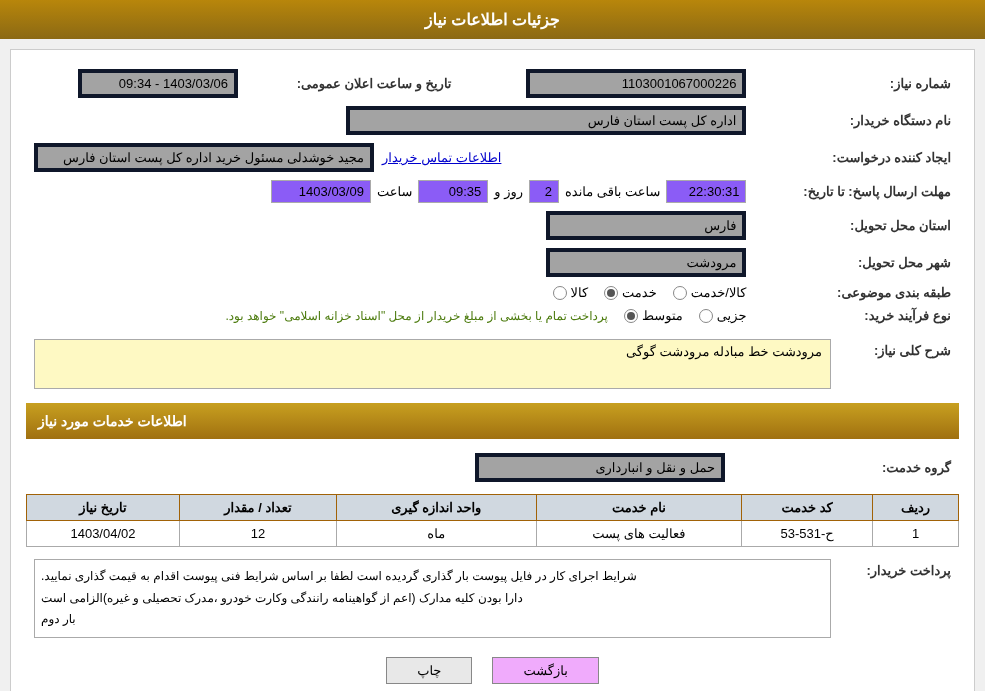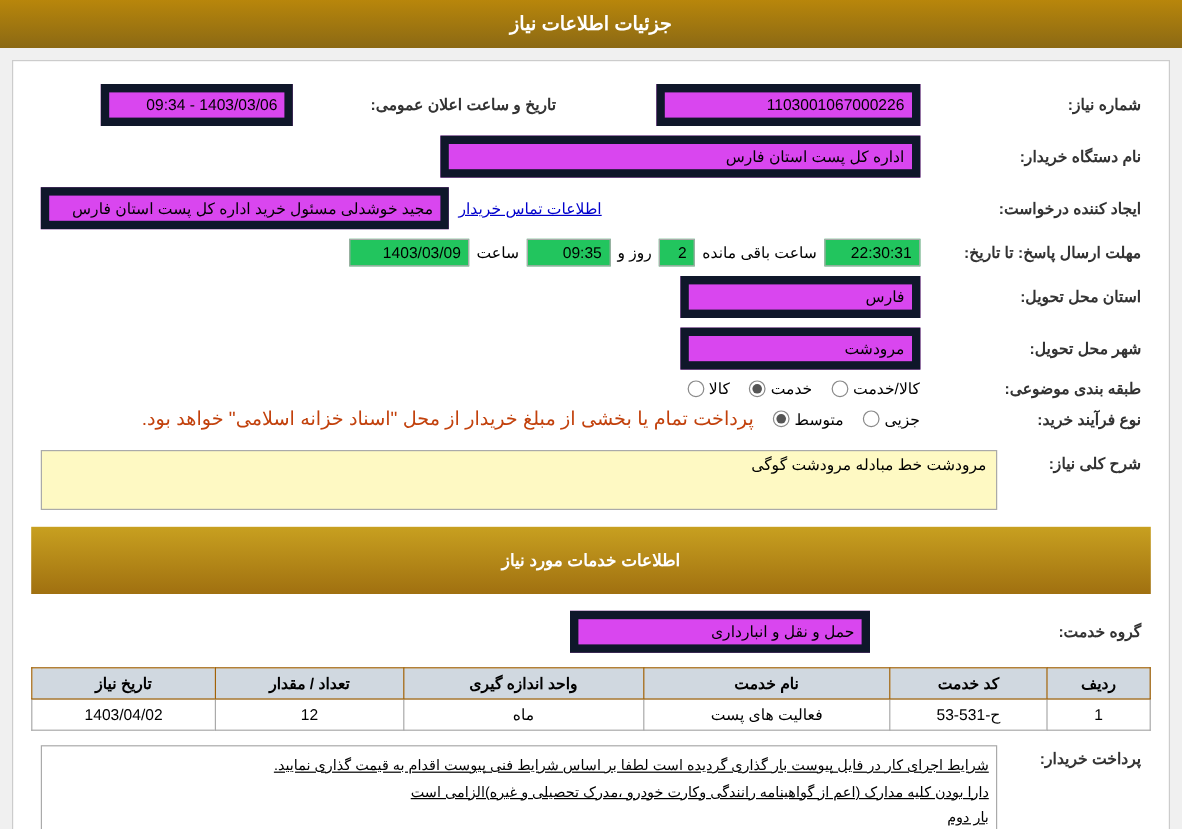--- a/index.html
+++ b/index.html
@@ -39,22 +39,22 @@
       vertical-align: middle;
     }
     .label-cell {
       color: #333;
       font-weight: bold;
       white-space: nowrap;
       text-align: right;
       width: auto;
     }
     .input-box {
-      border: 7px solid #0f172a;
-      background: #d946ef;
+      border: 4px solid #0f172a;
+      background: #a3a3a3;
       padding: 3px 6px;
       min-height: 22px;
       display: inline-block;
     }
     .input-wide {
       width: 220px;
     }
     .input-medium {
       width: 160px;
     }
@@ -93,31 +93,31 @@
       content: '';
       width: 8px;
       height: 8px;
       background: #555;
       border-radius: 50%;
       position: absolute;
       top: 2px;
       left: 2px;
     }
     .info-text {
-      color: #c2410c;
-      font-size: 16px;
+      color: #4d7c0f;
+      font-size: 12px;
     }
     .section-divider {
       background: linear-gradient(to bottom, #c8a020, #a07010);
       color: white;
-      padding: 20px 12px;
+      padding: 10px 12px;
       font-size: 14px;
       font-weight: bold;
       margin: 10px 0;
-      text-align: center;
+      text-align: left;
     }
     .services-table {
       width: 100%;
       border-collapse: collapse;
       margin-bottom: 8px;
     }
     .services-table th {
       background: #d0d8e0;
       border: 1px solid #a16207;
       padding: 5px 8px;
@@ -130,24 +130,23 @@
       text-align: center;
     }
     .services-table tr:nth-child(even) {
       background: #f5f5f5;
     }
     .notes-box {
       border: 1px solid #aaa;
       padding: 6px;
       background: white;
       min-height: 70px;
-      text-align: right;
+      text-align: left;
       line-height: 1.8;
       font-size: 12px;
-      text-decoration: underline;
     }
     .button-row {
       display: flex;
       justify-content: center;
       gap: 20px;
       margin-top: 15px;
     }
     .btn {
       padding: 5px 30px;
       border: 1px solid #888;
@@ -175,21 +174,21 @@
     }
     .time-row {
       display: flex;
       align-items: center;
       gap: 6px;
       direction: rtl;
     }
     .small-box {
       border: 1px solid #aaa;
       padding: 3px 6px;
-      background: #22c55e;
+      background: #8b5cf6;
       min-height: 22px;
       display: inline-block;
     }
   </style>
 </head>
 <body>
 
 <div class="page-wrapper">
 
   <div class="header-bar">

